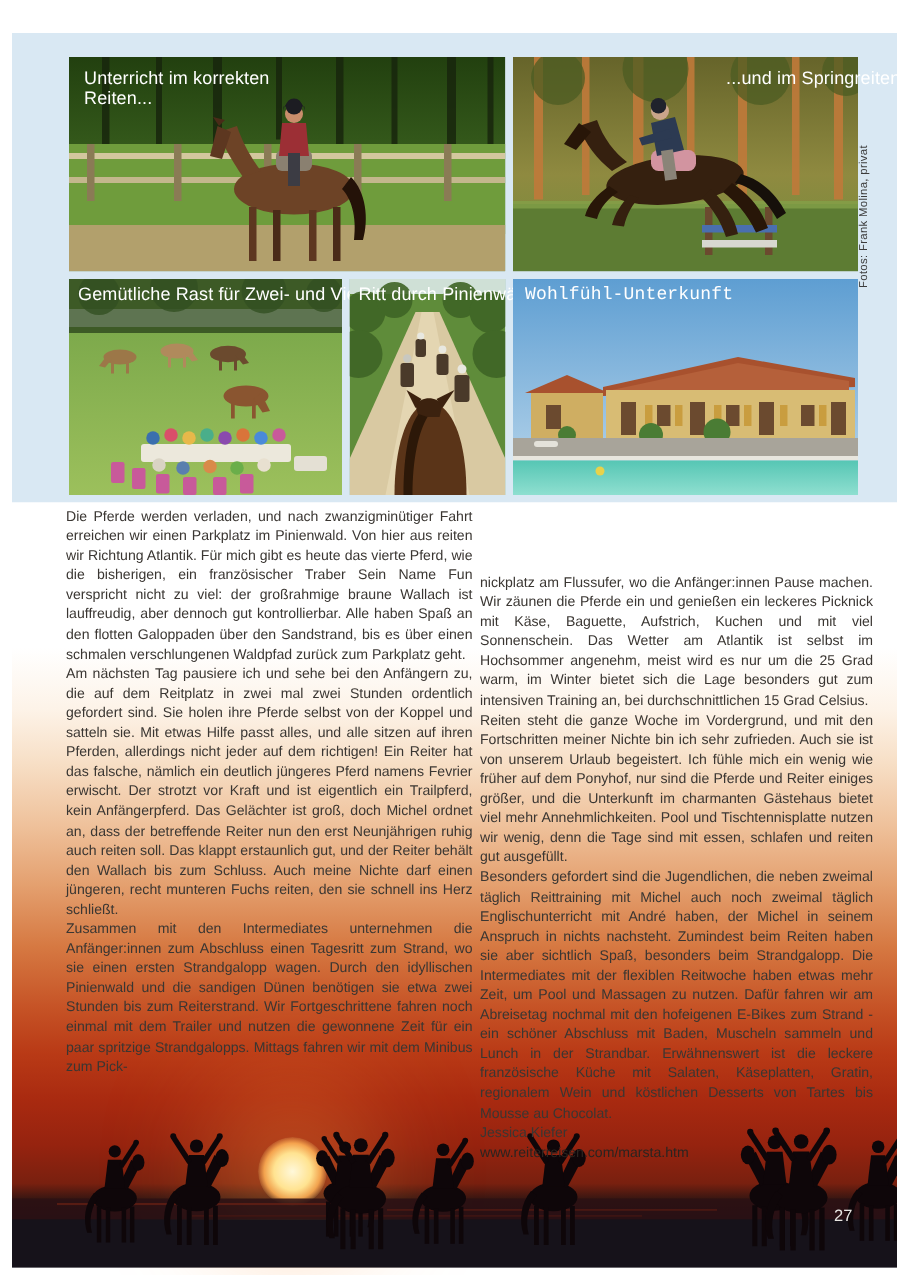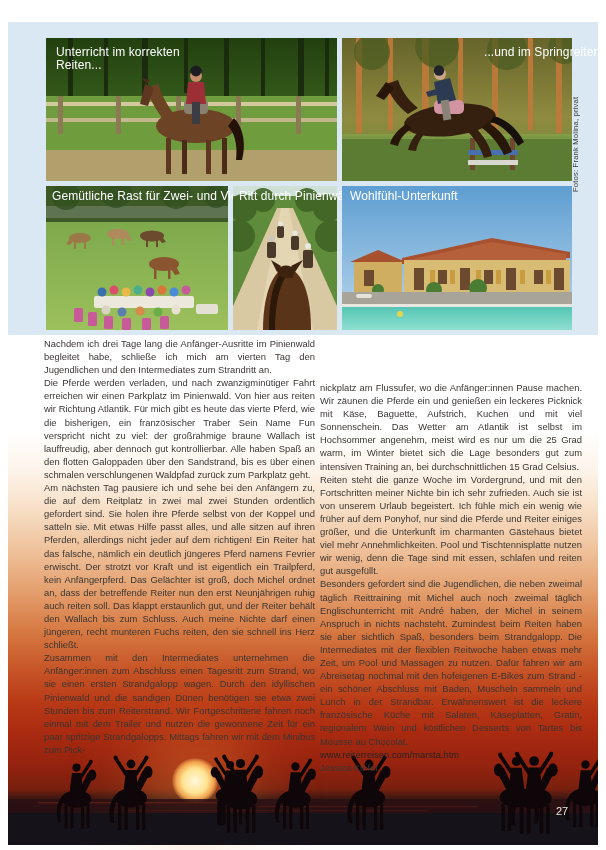--- a/index.html
+++ b/index.html
@@ -353,32 +353,31 @@
         <circle cx="136" cy="102" r="9"></circle>
         <circle cx="36" cy="104" r="6"></circle>
   </g>
   <rect x="0" y="106" width="230" height="14" fill="#a8a49a"></rect>
   <rect x="0" y="118" width="230" height="3" fill="#e8e6de"></rect>
   <path d="M0,121 L230,121 L230,144 L0,144 Z" fill="url(#pool5)"></path>
   <circle cx="58" cy="128" r="3" fill="#e8d24a"></circle>
   <rect x="14" y="108" width="16" height="4" rx="2" fill="#e4e2da"></rect>
 </svg>
 </div>
-<div class="abs caption nowrap" style="left:350px;top:190px;">Wohlfühl-Unterkunft</div>
+<div class="abs caption nowrap" style="left:350px;top:190px;font-family:Liberation Mono, monospace;">Wohlfühl-Unterkunft</div>
 
 <div class="abs credit">Fotos: Frank Molina, privat</div>
 
 <div class="abs col" style="left:44px;top:337px;width:271px;">
-  <p>Nachdem ich drei Tage lang die Anfänger-Ausritte im Pinienwald begleitet habe, schließe ich mich am vierten Tag den Jugendlichen und den Intermediates zum Strandritt an.</p>
   <p>Die Pferde werden verladen, und nach zwanzigminütiger Fahrt erreichen wir einen Parkplatz im Pinienwald. Von hier aus reiten wir Richtung Atlantik. Für mich gibt es heute das vierte Pferd, wie die bisherigen, ein französischer Traber Sein Name Fun verspricht nicht zu viel: der großrahmige braune Wallach ist lauffreudig, aber dennoch gut kontrollierbar. Alle haben Spaß an den flotten Galoppaden über den Sandstrand, bis es über einen schmalen verschlungenen Waldpfad zurück zum Parkplatz geht.</p>
   <p>Am nächsten Tag pausiere ich und sehe bei den Anfängern zu, die auf dem Reitplatz in zwei mal zwei Stunden ordentlich gefordert sind. Sie holen ihre Pferde selbst von der Koppel und satteln sie. Mit etwas Hilfe passt alles, und alle sitzen auf ihren Pferden, allerdings nicht jeder auf dem richtigen! Ein Reiter hat das falsche, nämlich ein deutlich jüngeres Pferd namens Fevrier erwischt. Der strotzt vor Kraft und ist eigentlich ein Trailpferd, kein Anfängerpferd. Das Gelächter ist groß, doch Michel ordnet an, dass der betreffende Reiter nun den erst Neunjährigen ruhig auch reiten soll. Das klappt erstaunlich gut, und der Reiter behält den Wallach bis zum Schluss. Auch meine Nichte darf einen jüngeren, recht munteren Fuchs reiten, den sie schnell ins Herz schließt.</p>
   <p>Zusammen mit den Intermediates unternehmen die Anfänger:innen zum Abschluss einen Tagesritt zum Strand, wo sie einen ersten Strandgalopp wagen. Durch den idyllischen Pinienwald und die sandigen Dünen benötigen sie etwa zwei Stunden bis zum Reiterstrand. Wir Fortgeschrittene fahren noch einmal mit dem Trailer und nutzen die gewonnene Zeit für ein paar spritzige Strandgalopps. Mittags fahren wir mit dem Minibus zum Pick-</p>
 </div>
 
 <div class="abs col" style="left:320px;top:337px;width:262px;margin-top:44px;">
   <p>nickplatz am Flussufer, wo die Anfänger:innen Pause machen. Wir zäunen die Pferde ein und genießen ein leckeres Picknick mit Käse, Baguette, Aufstrich, Kuchen und mit viel Sonnenschein. Das Wetter am Atlantik ist selbst im Hochsommer angenehm, meist wird es nur um die 25 Grad warm, im Winter bietet sich die Lage besonders gut zum intensiven Training an, bei durchschnittlichen 15 Grad Celsius.</p>
   <p>Reiten steht die ganze Woche im Vordergrund, und mit den Fortschritten meiner Nichte bin ich sehr zufrieden. Auch sie ist von unserem Urlaub begeistert. Ich fühle mich ein wenig wie früher auf dem Ponyhof, nur sind die Pferde und Reiter einiges größer, und die Unterkunft im charmanten Gästehaus bietet viel mehr Annehmlichkeiten. Pool und Tischtennisplatte nutzen wir wenig, denn die Tage sind mit essen, schlafen und reiten gut ausgefüllt.</p>
   <p>Besonders gefordert sind die Jugendlichen, die neben zweimal täglich Reittraining mit Michel auch noch zweimal täglich Englischunterricht mit André haben, der Michel in seinem Anspruch in nichts nachsteht. Zumindest beim Reiten haben sie aber sichtlich Spaß, besonders beim Strandgalopp. Die Intermediates mit der flexiblen Reitwoche haben etwas mehr Zeit, um Pool und Massagen zu nutzen. Dafür fahren wir am Abreisetag nochmal mit den hofeigenen E-Bikes zum Strand - ein schöner Abschluss mit Baden, Muscheln sammeln und Lunch in der Strandbar. Erwähnenswert ist die leckere französische Küche mit Salaten, Käseplatten, Gratin, regionalem Wein und köstlichen Desserts von Tartes bis Mousse au Chocolat.</p>
+  <p class="byline">Jessica Kiefer</p>
   <p class="byline url">www.reiterreisen.com/marsta.htm</p>
-  <p class="byline">Jessica Kiefer</p>
 </div>
 
 <div class="abs pagenum">27</div>
 
 </body></html>

